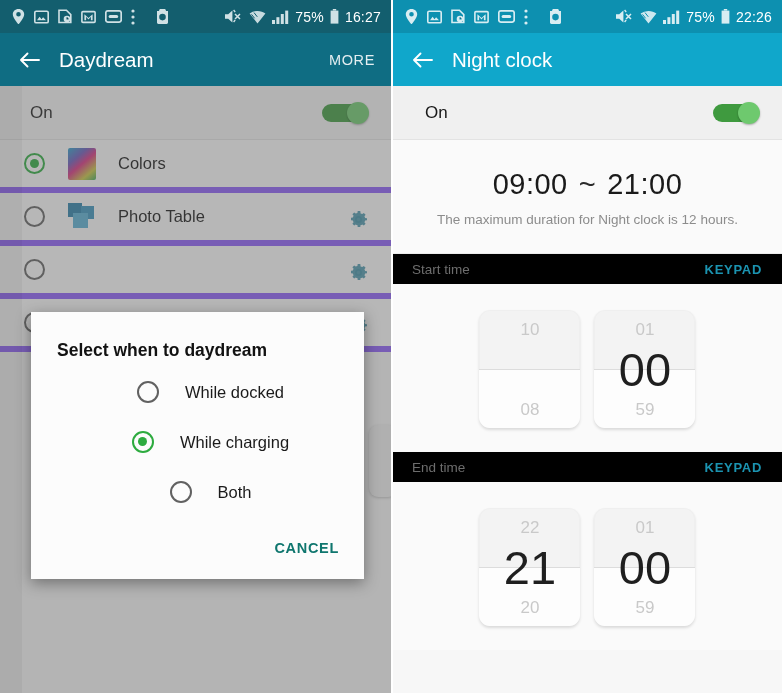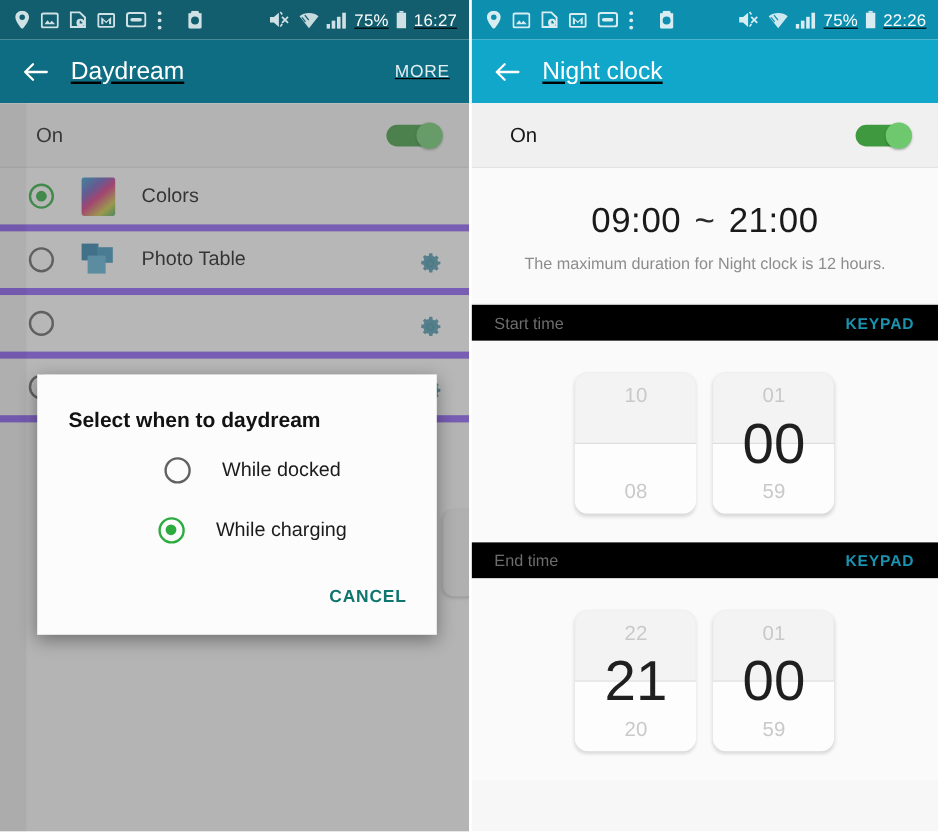--- a/index.html
+++ b/index.html
@@ -3,21 +3,21 @@
 <meta charset="utf-8">
 <style>
   * { margin:0; padding:0; box-sizing:border-box; }
   html,body { width:782px; height:693px; }
   body {
     font-family:"Liberation Sans", sans-serif;
     background:#ffffff;
     overflow:hidden;
   }
   .screens { display:flex; width:782px; height:693px; }
-  .phone { position:relative; width:420px; height:693px; overflow:hidden;text-decoration:underline; }
+  .phone { position:relative; width:420px; height:693px; overflow:hidden; }
   .phone.right { border-left:2px solid #ffffff; }
 
   
   .statusbar {
     height:33px; display:flex; align-items:center;
     padding:0 10px 0 12px; gap:0px;
   }
   .sb-left { display:flex; align-items:center; gap:9px; flex:1; }
   .sb-right { display:flex; align-items:center; gap:6px; }
   .sb-ic { display:block; opacity:.95; }
@@ -263,20 +263,24 @@
         <div class="dlg-title">Select when to daydream</div>
 
         <div class="dlg-opt">
           <span class="radio"></span>
           <span class="txt">While docked</span>
         </div>
         <div class="dlg-opt">
           <span class="radio on"></span>
           <span class="txt">While charging</span>
         </div>
+        <div class="dlg-opt">
+          <span class="radio"></span>
+          <span class="txt">Both</span>
+        </div>
 
         <div class="dlg-actions">
           <span class="dlg-cancel">CANCEL</span>
         </div>
       </div>
     </div>
   </div>
 
   <div class="phone right">
 

